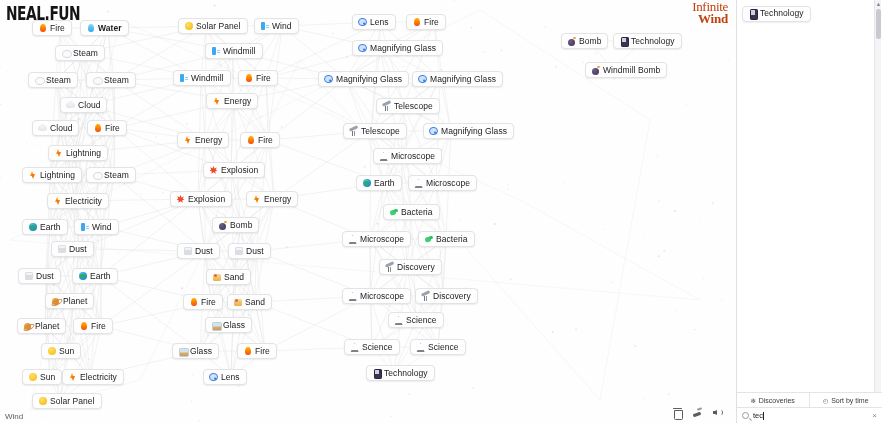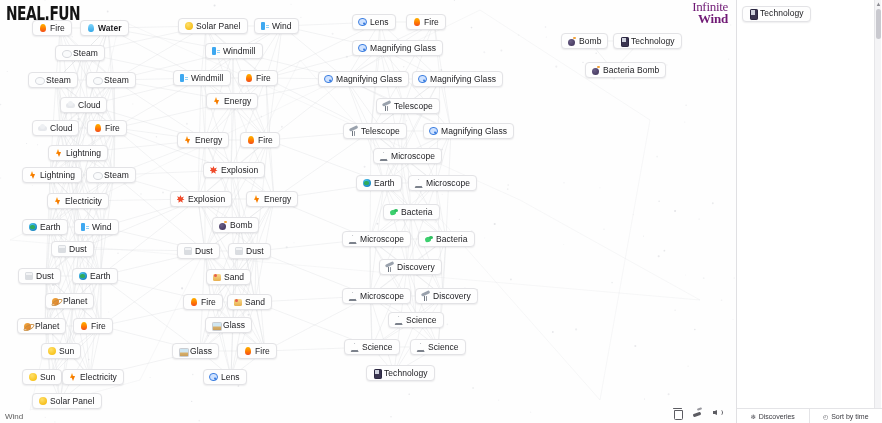--- a/index.html
+++ b/index.html
@@ -38,21 +38,21 @@
     color: #141414;
     transform: scaleY(1.25) scaleX(0.92);
     transform-origin: left top;
     white-space: nowrap;
   }
   #ic-logo {
     position: absolute; right: 8px; top: 1px;
     width: 62px;
     text-align: right;
     line-height: 12px;
-    color: #701a75;
+    color: #c2410c;
     font-family: "Liberation Serif", serif;
   }
   #ic-logo .l1 { display:block; font-size: 13px; letter-spacing: -0.3px; }
   #ic-logo .l2 { display:block; font-size: 13px; font-weight: 700; letter-spacing: -0.2px; }
 
   #reset {
     position: absolute; left: 5px; top: 412px;
     font-size: 8px; color: #5b5b5b;
     font-family: "Liberation Sans", sans-serif;
   }
@@ -1050,21 +1050,21 @@
         <div class="pill" style="left: 561px; top: 33px;">
           <span class="gl gl-bomb"></span>
           <span class="lbl">Bomb</span>
         </div>
         <div class="pill" style="left: 613px; top: 33px;">
           <span class="gl gl-tech"></span>
           <span class="lbl">Technology</span>
         </div>
         <div class="pill" style="left: 585px; top: 62px;">
           <span class="gl gl-nuke"></span>
-          <span class="lbl">Bacteria Bomb</span>
+          <span class="lbl">Windmill Bomb</span>
         </div>
       </div>
 
     <div id="toolbar">
         <div class="tb tb-trash"></div>
         <div class="tb tb-clear"></div>
         <div class="tb tb-sound"></div>
       </div>
   </div>
 
@@ -1082,15 +1082,20 @@
     <div id="side-tabs">
         <div class="tab">
           <span style="font-size: 6px; color: rgb(85, 85, 92);">❇</span>
           <span>Discoveries</span>
         </div>
         <div class="tab">
           <span style="font-size: 6px; color: rgb(85, 85, 92);">◴</span>
           <span>Sort by time</span>
         </div>
       </div>
+    <div id="side-search">
+      <span class="s-ico"></span>
+      <span class="s-val"><span>tec</span><span class="caret"></span></span>
+      <span class="s-clear">×</span>
+    </div>
   </div>
 
 </div>
 
 </body></html>

